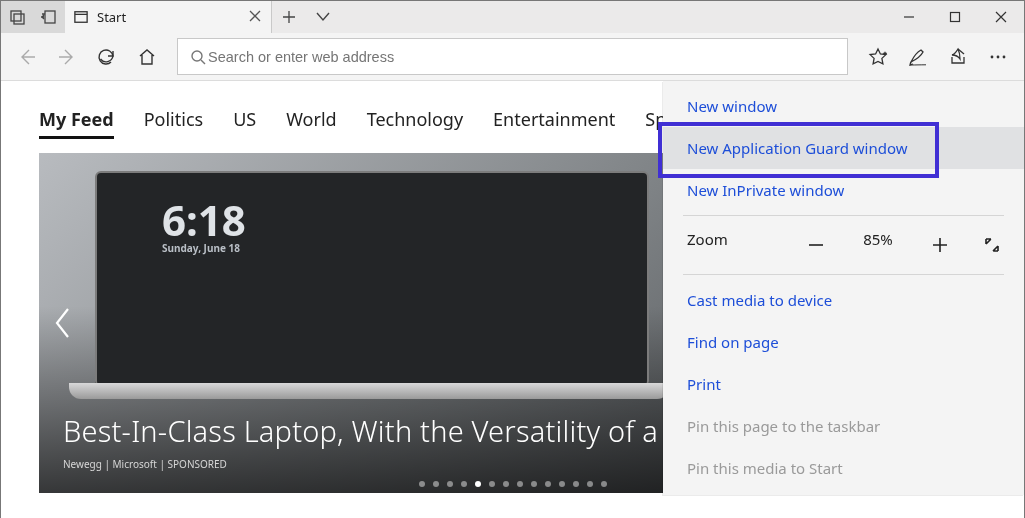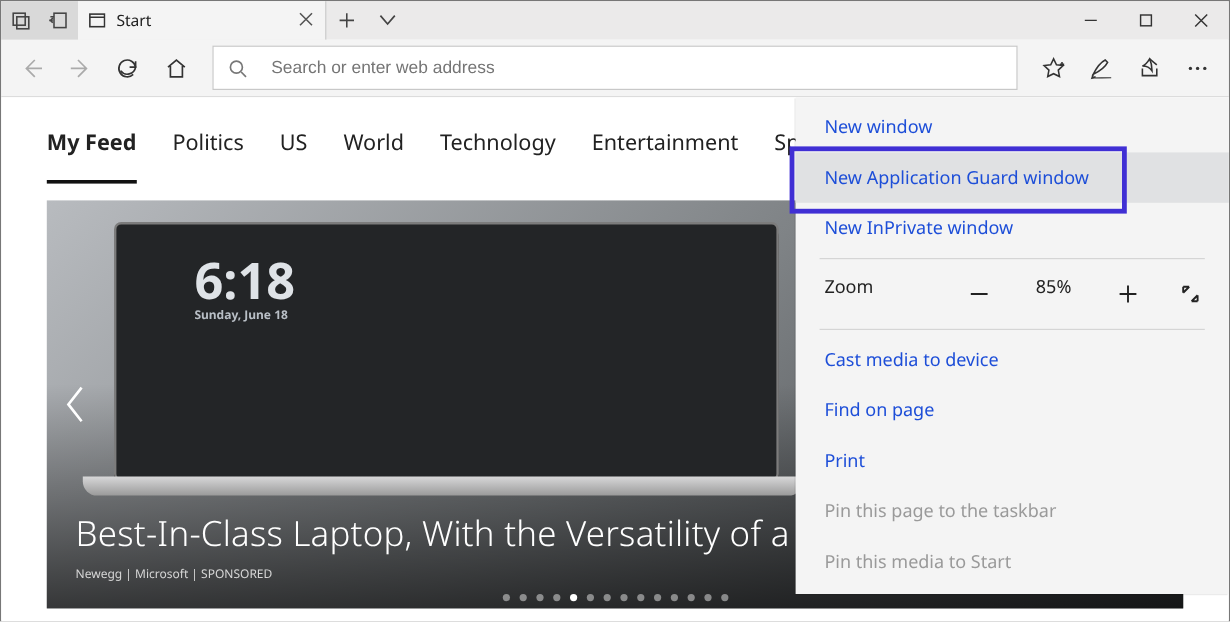--- a/index.html
+++ b/index.html
@@ -19,29 +19,29 @@
   .tab .close{width:14px;height:14px;color:#555}
   .tabs-extra{display:flex;align-items:center}
   .tabs-extra .nbtn{width:34px;height:32px;display:flex;align-items:center;justify-content:center;color:#444}
   .tbar-fill{flex:1}
   .win-controls{display:flex}
   .win-controls .wbtn{width:46px;height:32px;display:flex;align-items:center;justify-content:center;color:#333}
   
   .toolbar{height:47px;display:flex;align-items:center;padding:0 6px;gap:0;border-bottom:1px solid #dcdcdc;background:var(--bg)}
   .navbtn{width:40px;height:40px;display:flex;align-items:center;justify-content:center;color:#333}
   .navbtn.dis{color:#aaa}
-  .address{flex:1;height:35px;margin:0 10px;background:#fff;border:1px solid #c8c8c8;display:flex;align-items:center;padding:0 12px;gap:18px}
+  .address{flex:1;height:35px;margin:0 10px;background:#fff;border:1px solid #c8c8c8;display:flex;align-items:center;padding:0 12px;gap:0}
   .address .srch{color:#777}
   .address input{border:0;outline:0;font-size:14.5px;flex:1;background:transparent;color:#555}
   .rightbtns{display:flex}
   .rightbtns .ibtn{width:40px;height:40px;display:flex;align-items:center;justify-content:center;color:#333}
   
   .content{position:relative;height:calc(100% - 79px);background:#fff}
   .feed-nav{display:flex;gap:30px;padding:26px 38px 8px 38px;font-size:18px;color:#222}
-  .feed-nav .tabl{cursor:pointer;padding-bottom:19px}
+  .feed-nav .tabl{cursor:pointer;padding-bottom:5px}
   .feed-nav .tabl.active{font-weight:700;border-bottom:3px solid #111}
   
   .hero{margin:6px 38px 0 38px;height:340px;position:relative;background:
      linear-gradient(to bottom, rgba(0,0,0,0) 45%, rgba(0,0,0,.65) 100%),
      linear-gradient(135deg,#b8bbbf 0%,#7f8386 50%,#3c3f42 100%);color:#fff;overflow:hidden}
   
   .laptop{position:absolute;left:10px;top:18px;right:16px;height:270px}
   .laptop .screen{position:absolute;left:46px;top:0;width:550px;height:212px;background:#232527;border:2px solid #7c7c7c;border-radius:6px;box-shadow:0 6px 0 #2c2c2c}
   .laptop .devtime{position:absolute;left:65px;top:26px;color:#dfe3e7;font-weight:700}
   .laptop .devtime .big{font-size:42px;line-height:42px}

